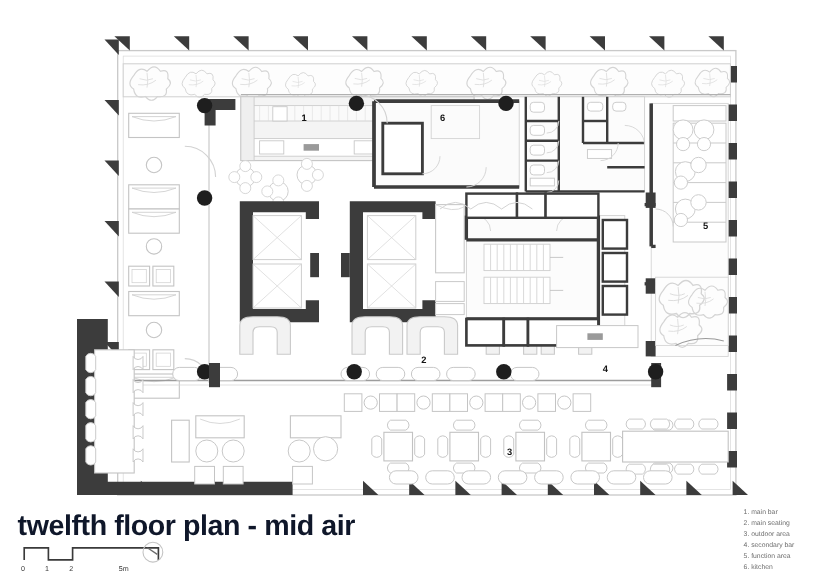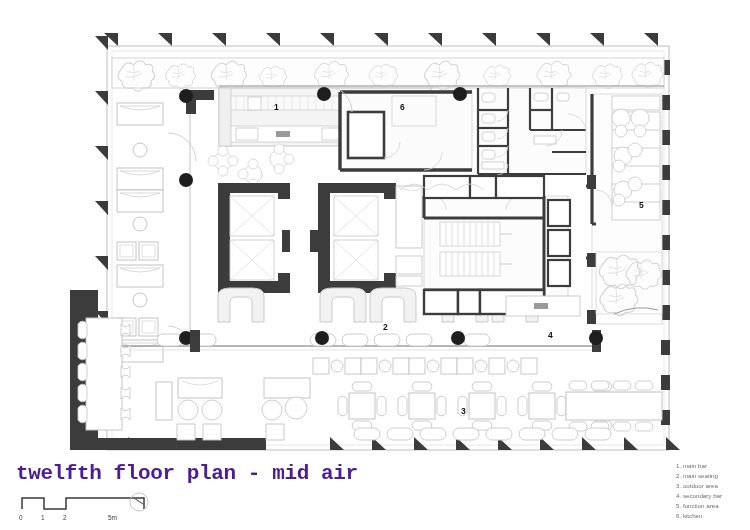--- a/index.html
+++ b/index.html
@@ -1,20 +1,20 @@
 <!DOCTYPE html>
 <html><head>
 <meta charset="utf-8">
 <style>
   html,body{margin:0;padding:0;background:#ffffff;}
   body{width:750px;height:530px;position:relative;overflow:hidden;
        font-family:"Liberation Sans",sans-serif;}
   #plan{position:absolute;left:0;top:0;width:750px;height:530px;}
-  .ttl{position:absolute;left:16px;top:462px;font-size:21px;font-weight:bold;
-       color:#4c1d95;letter-spacing:-0.4px;white-space:nowrap;font-family:Liberation Mono, monospace;}
+  .ttl{position:absolute;left:16px;top:462px;font-size:26px;font-weight:bold;
+       color:#0f172a;letter-spacing:-0.4px;white-space:nowrap;}
   .legend{position:absolute;left:676px;top:461px;font-size:6.2px;line-height:1.62;
           color:#6d6d6d;white-space:nowrap;}
   .legend div{white-space:nowrap;}
   .sc-lbl{position:absolute;font-size:6.5px;color:#3a3a3a;}
 </style>
 </head>
 <body>
 
 <svg id="plan" viewBox="0 0 750 530">
   <defs>

